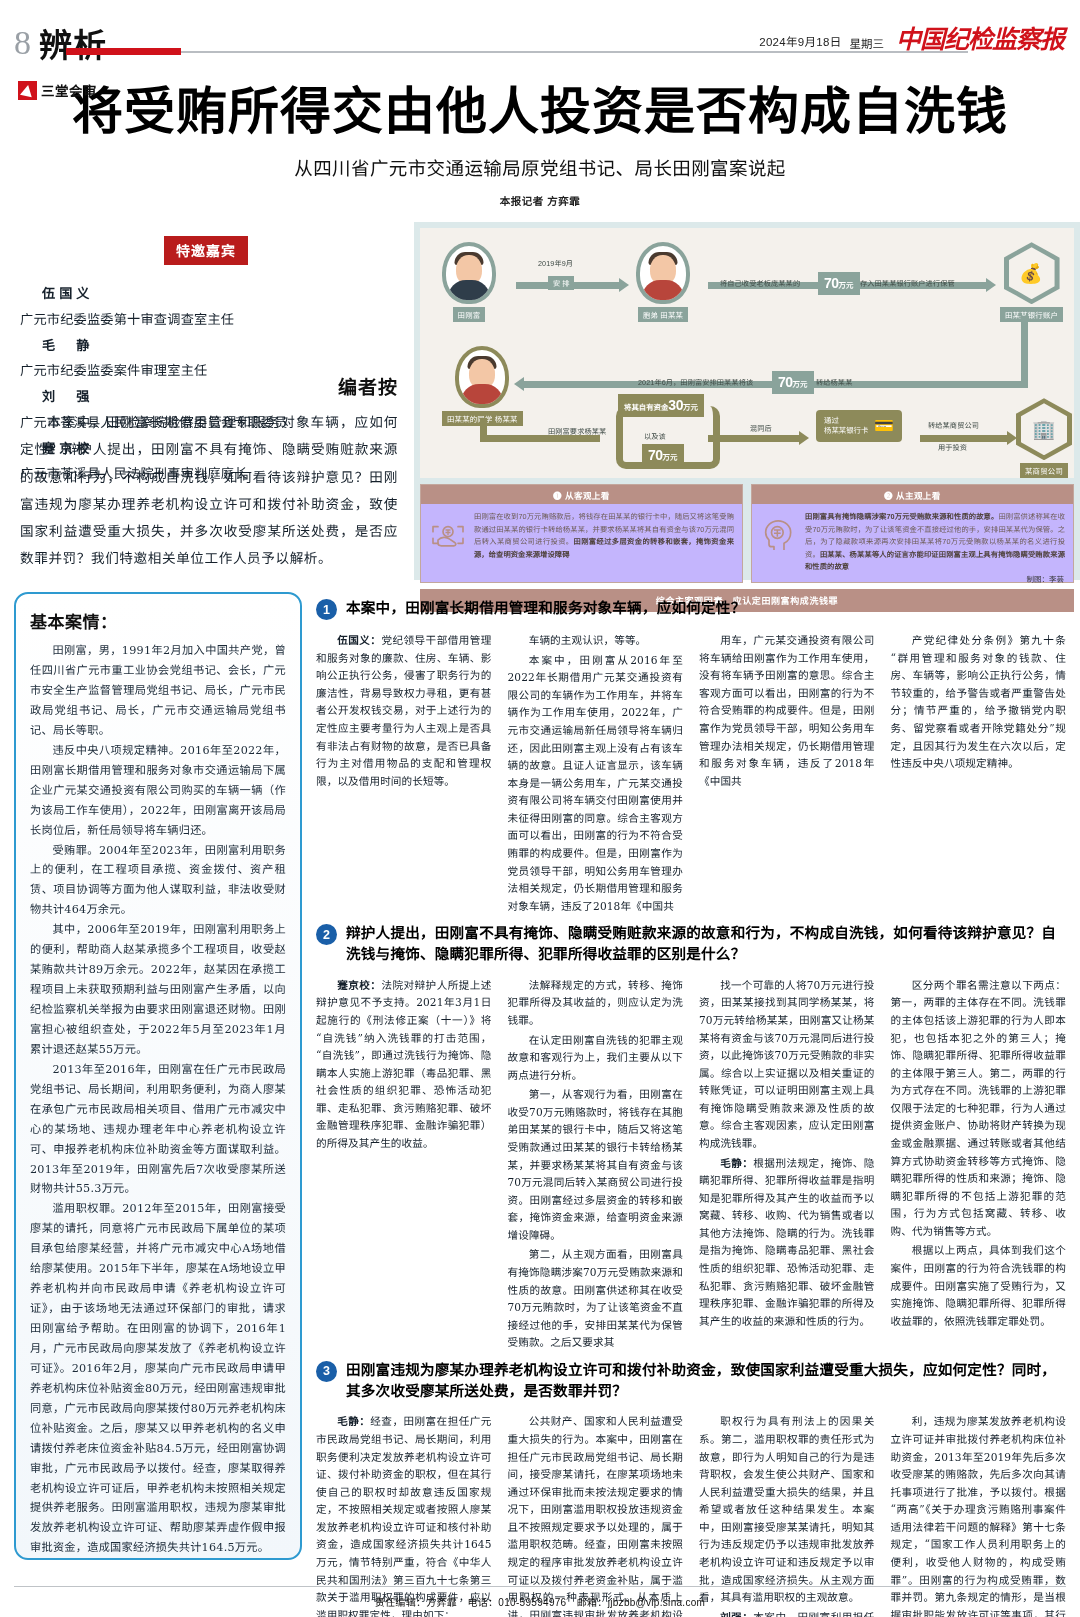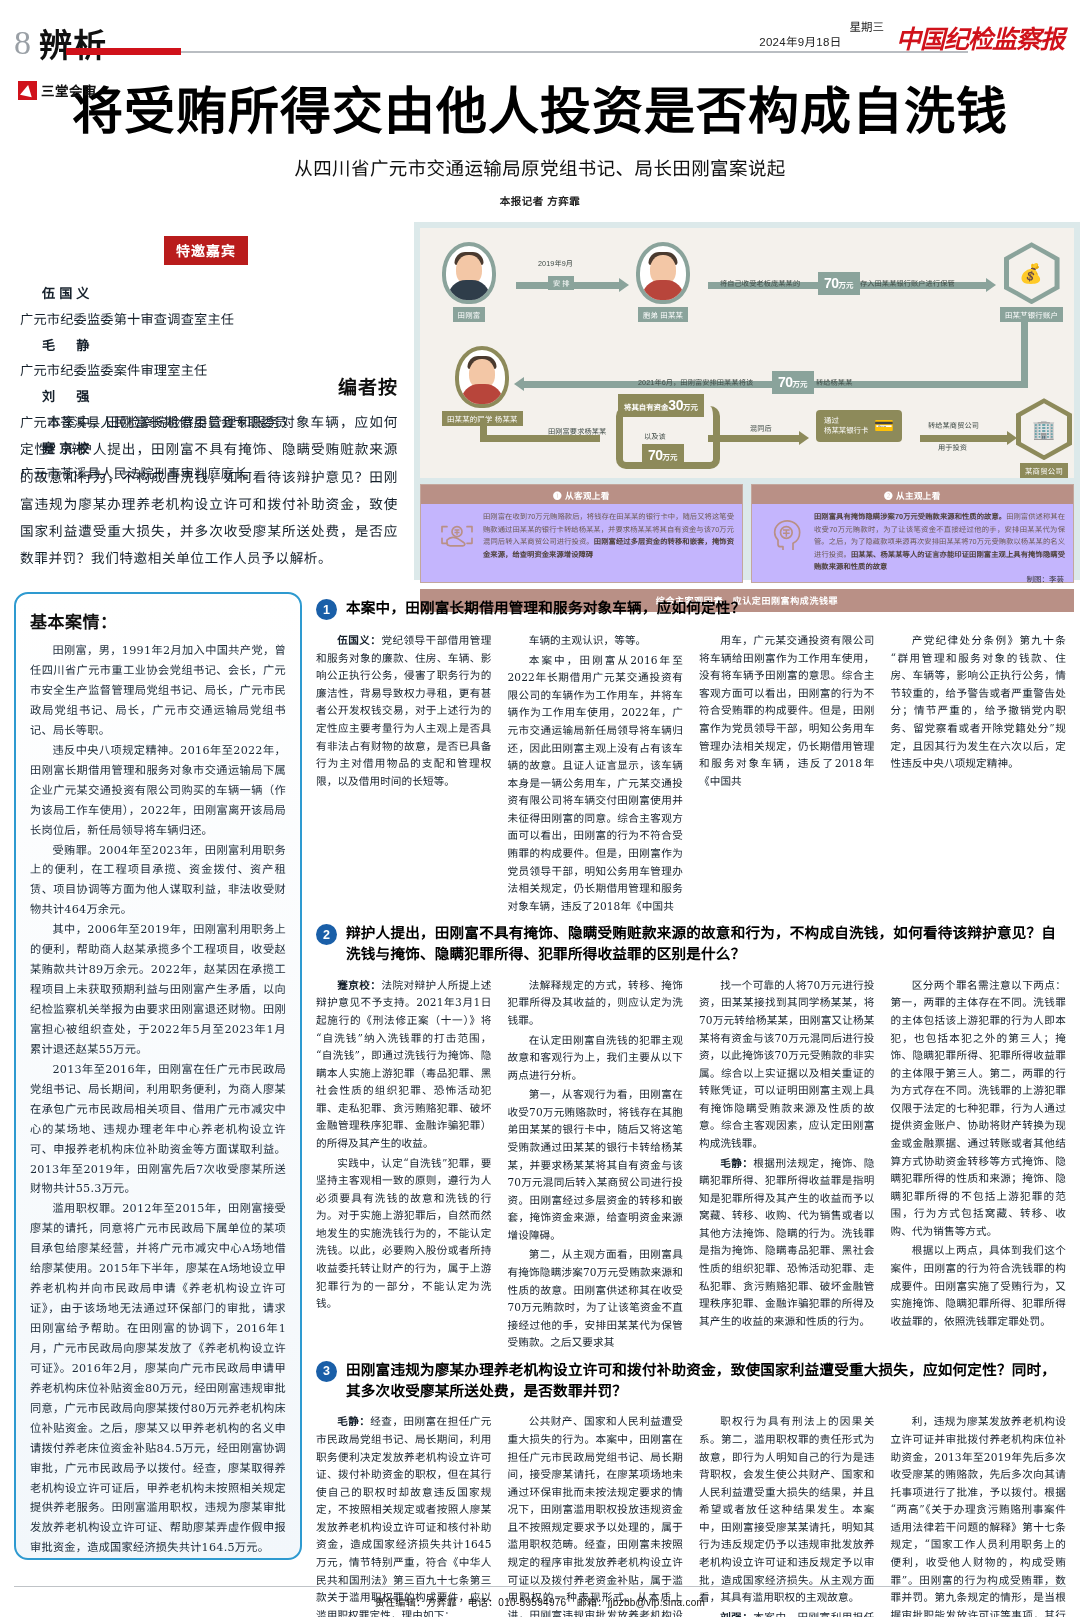--- a/index.html
+++ b/index.html
@@ -64,21 +64,21 @@
     font-family: "Liberation Sans", sans-serif;
     font-size: 11.5px;
     color: #222;
     letter-spacing: .3px;
     padding-bottom: 3px;
   }
   .mast-weekday {
     font-family: Liberation Serif, serif;
     font-size: 11.5px;
     color: #222;
-    padding-bottom: 18px;
+    padding-bottom: 1px;
     margin-left: -4px;
   }
   .paper-logo {
     font-family: "DejaVu Serif", serif;
     font-size: 25px;
     font-weight: 700;
     color: #d0121b;
     font-style: italic;
     letter-spacing: -1px;
     line-height: 1;
@@ -427,21 +427,21 @@
     font-family: "Liberation Sans", sans-serif;
     font-weight: 700;
     font-size: 8.6px;
     text-align: center;
     padding: 3.5px 0;
     letter-spacing: .4px;
   }
   .panel-body {
     display: flex;
     gap: 6px;
-    padding: 7px 8px 8px 16px;
+    padding: 7px 8px 8px 7px;
     align-items: flex-start;
   }
   .panel-icon {
     flex: none;
     width: 40px;
     height: 40px;
     color: #b99086;
     margin-top: 4px;
   }
   .panel-text {
@@ -832,21 +832,20 @@
       </section>
 
       <section class="qblock">
         <div class="qhead">
           <span class="qnum">2</span>
           <span class="qtext">辩护人提出，田刚富不具有掩饰、隐瞒受贿赃款来源的故意和行为，不构成自洗钱，如何看待该辩护意见？自洗钱与掩饰、隐瞒犯罪所得、犯罪所得收益罪的区别是什么？</span>
         </div>
         <div class="qcols">
           <div class="qcol">
             <p><span class="spk">蹇京校：</span><span>法院对辩护人所提上述辩护意见不予支持。2021年3月1日起施行的《刑法修正案（十一）》将“自洗钱”纳入洗钱罪的打击范围，“自洗钱”，即通过洗钱行为掩饰、隐瞒本人实施上游犯罪（毒品犯罪、黑社会性质的组织犯罪、恐怖活动犯罪、走私犯罪、贪污贿赂犯罪、破坏金融管理秩序犯罪、金融诈骗犯罪）的所得及其产生的收益。</span></p>
-            <p><span>实践中，认定“自洗钱”犯罪，要坚持主客观相一致的原则，遵行为人必须要具有洗钱的故意和洗钱的行为。对于实施上游犯罪后，自然而然地发生的实施洗钱行为的，不能认定洗钱。以此，必要购入股份或者所持收益委托转让财产的行为，属于上游犯罪行为的一部分，不能认定为洗钱。</span></p>
           </div>
           <div class="qcol">
             <p><span>法解释规定的方式，转移、掩饰犯罪所得及其收益的，则应认定为洗钱罪。</span></p>
             <p><span>在认定田刚富自洗钱的犯罪主观故意和客观行为上，我们主要从以下两点进行分析。</span></p>
             <p><span>第一，从客观行为看，田刚富在收受70万元贿赂款时，将钱存在其胞弟田某某的银行卡中，随后又将这笔受贿款通过田某某的银行卡转给杨某某，并要求杨某某将其自有资金与该70万元混同后转入某商贸公司进行投资。田刚富经过多层资金的转移和嵌套，掩饰资金来源，给查明资金来源增设障碍。</span></p>
             <p><span>第二，从主观方面看，田刚富具有掩饰隐瞒涉案70万元受贿款来源和性质的故意。田刚富供述称其在收受70万元贿款时，为了让该笔资金不直接经过他的手，安排田某某代为保管受贿款。之后又要求其</span></p>
           </div>
           <div class="qcol">
             <p><span>找一个可靠的人将70万元进行投资，田某某接找到其同学杨某某，将70万元转给杨某某，田刚富又让杨某某将有资金与该70万元混同后进行投资，以此掩饰该70万元受贿款的非实属。综合以上实证据以及相关重证的转账凭证，可以证明田刚富主观上具有掩饰隐瞒受贿款来源及性质的故意。综合主客观因素，应认定田刚富构成洗钱罪。</span></p>
             <p><span class="spk">毛静：</span><span>根据刑法规定，掩饰、隐瞒犯罪所得、犯罪所得收益罪是指明知是犯罪所得及其产生的收益而予以窝藏、转移、收购、代为销售或者以其他方法掩饰、隐瞒的行为。洗钱罪是指为掩饰、隐瞒毒品犯罪、黑社会性质的组织犯罪、恐怖活动犯罪、走私犯罪、贪污贿赂犯罪、破坏金融管理秩序犯罪、金融诈骗犯罪的所得及其产生的收益的来源和性质的行为。</span></p>

